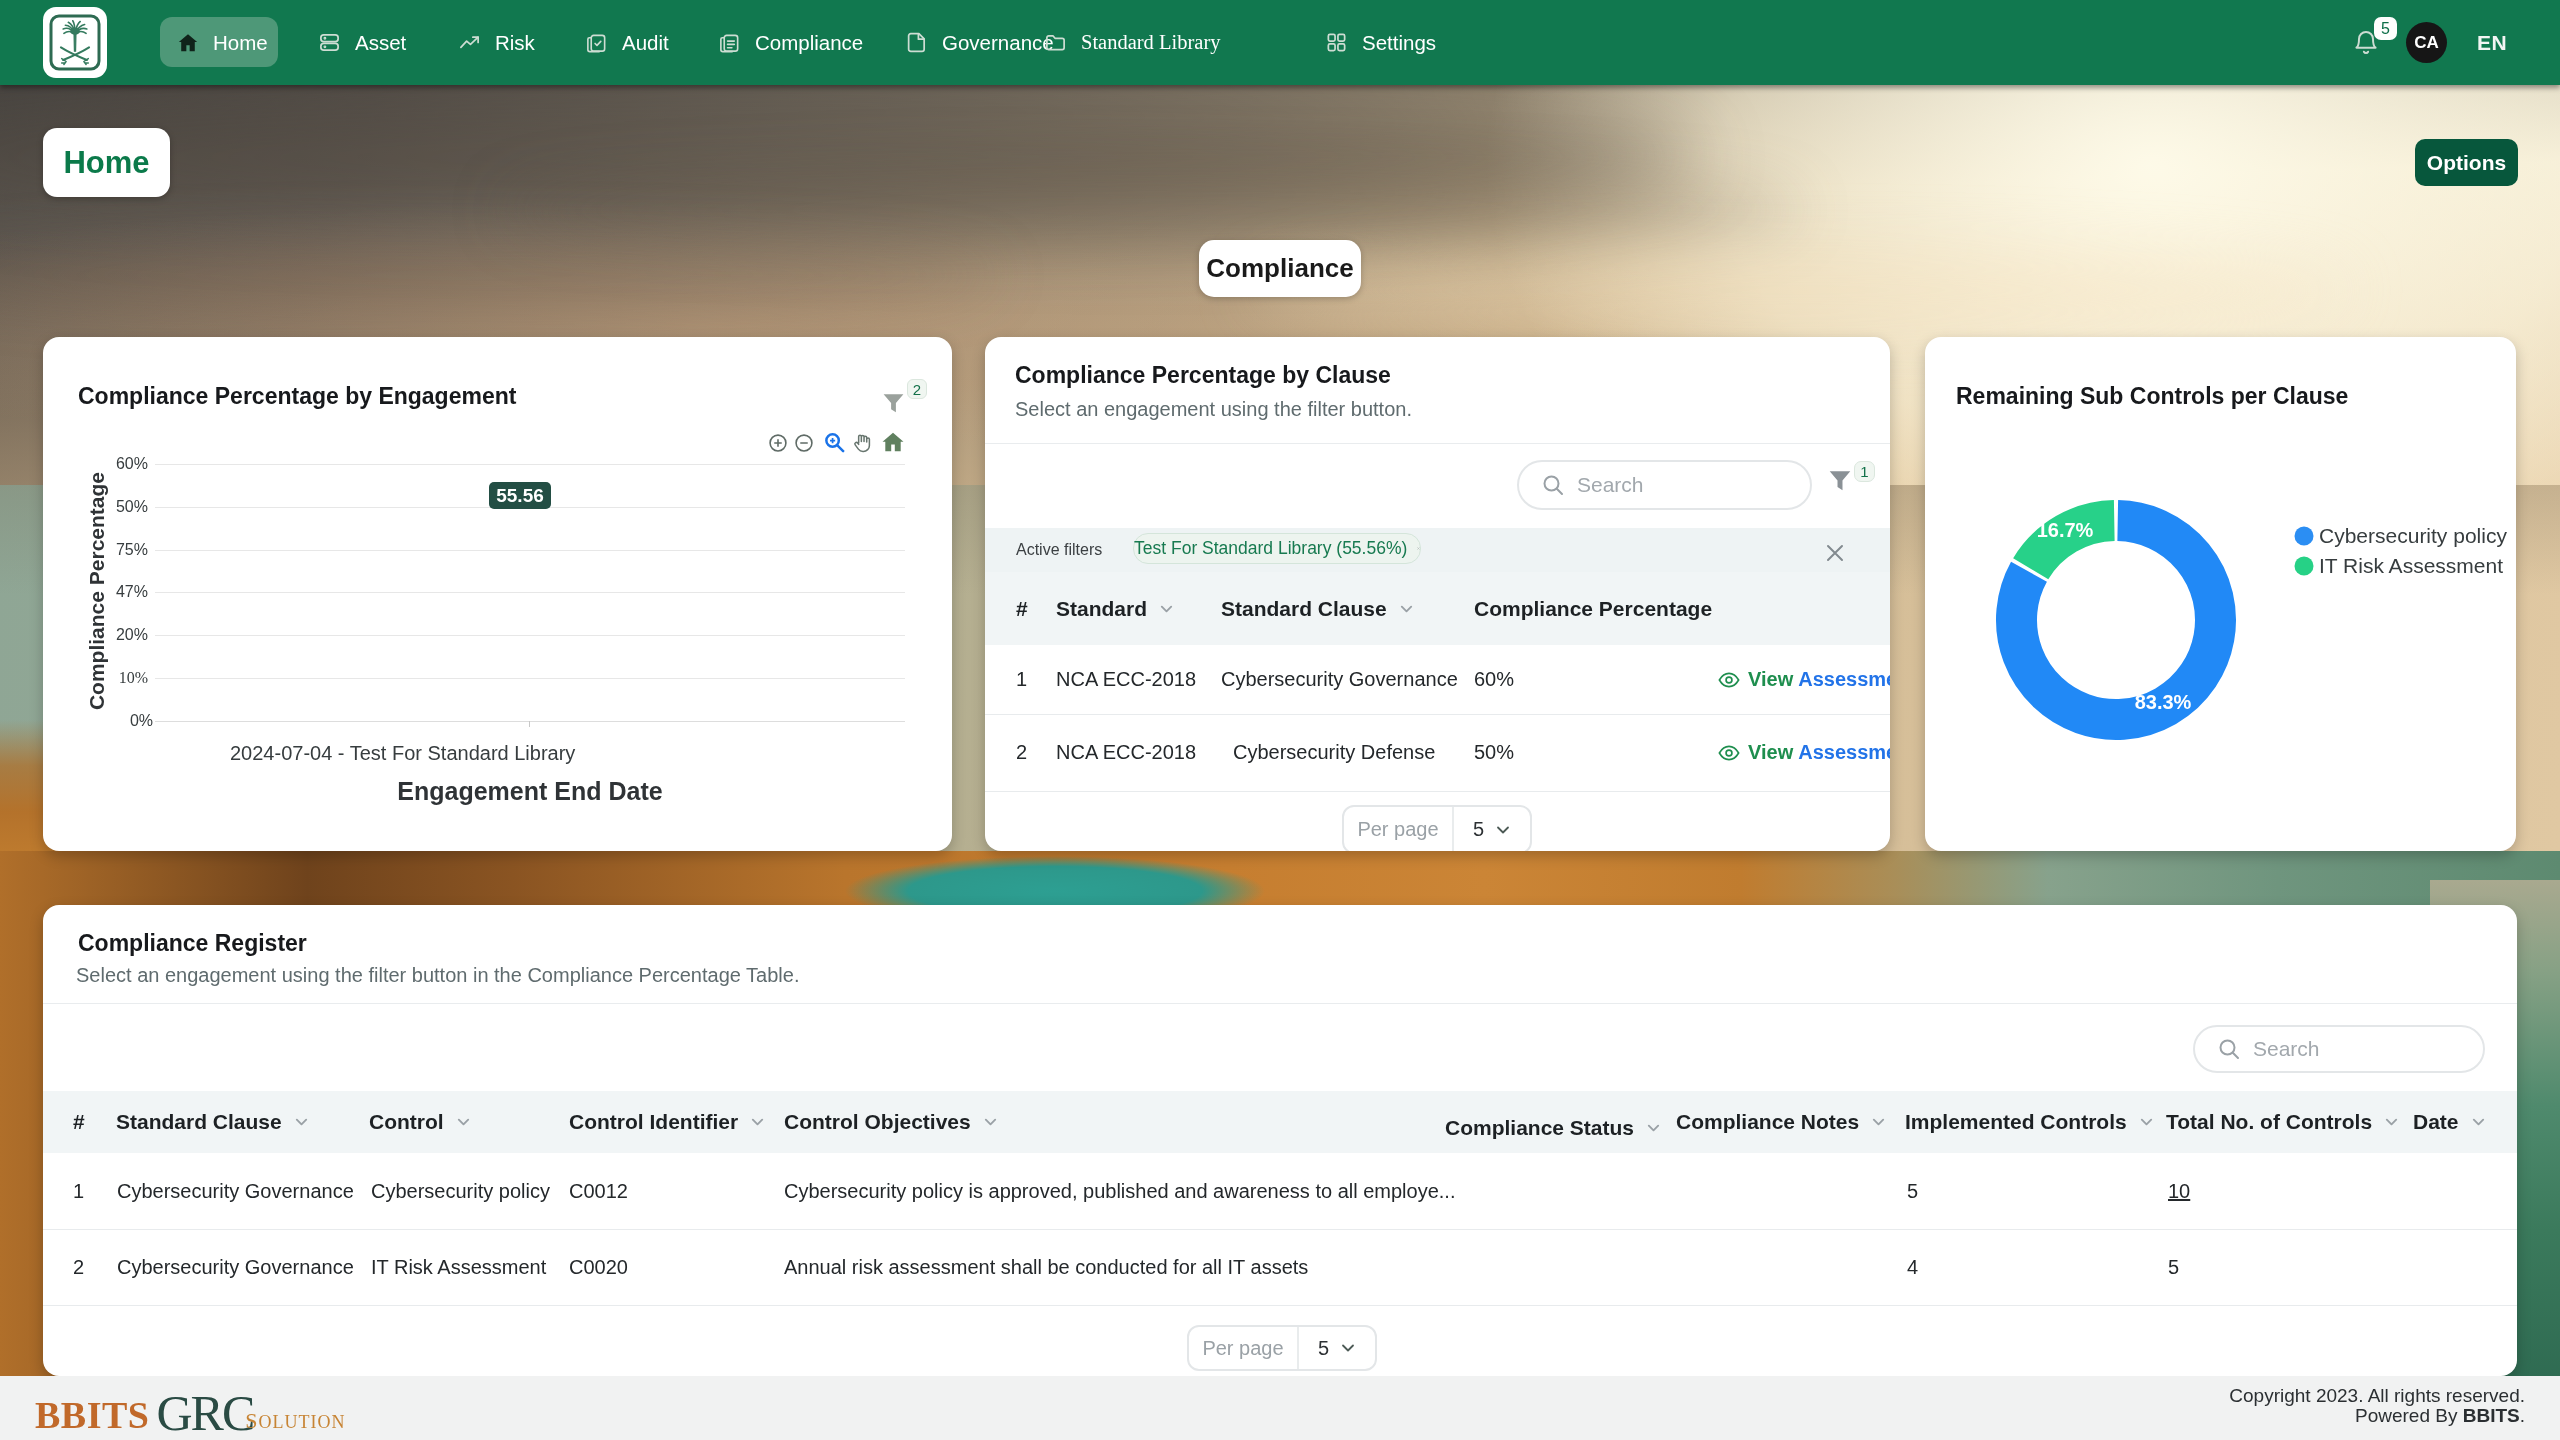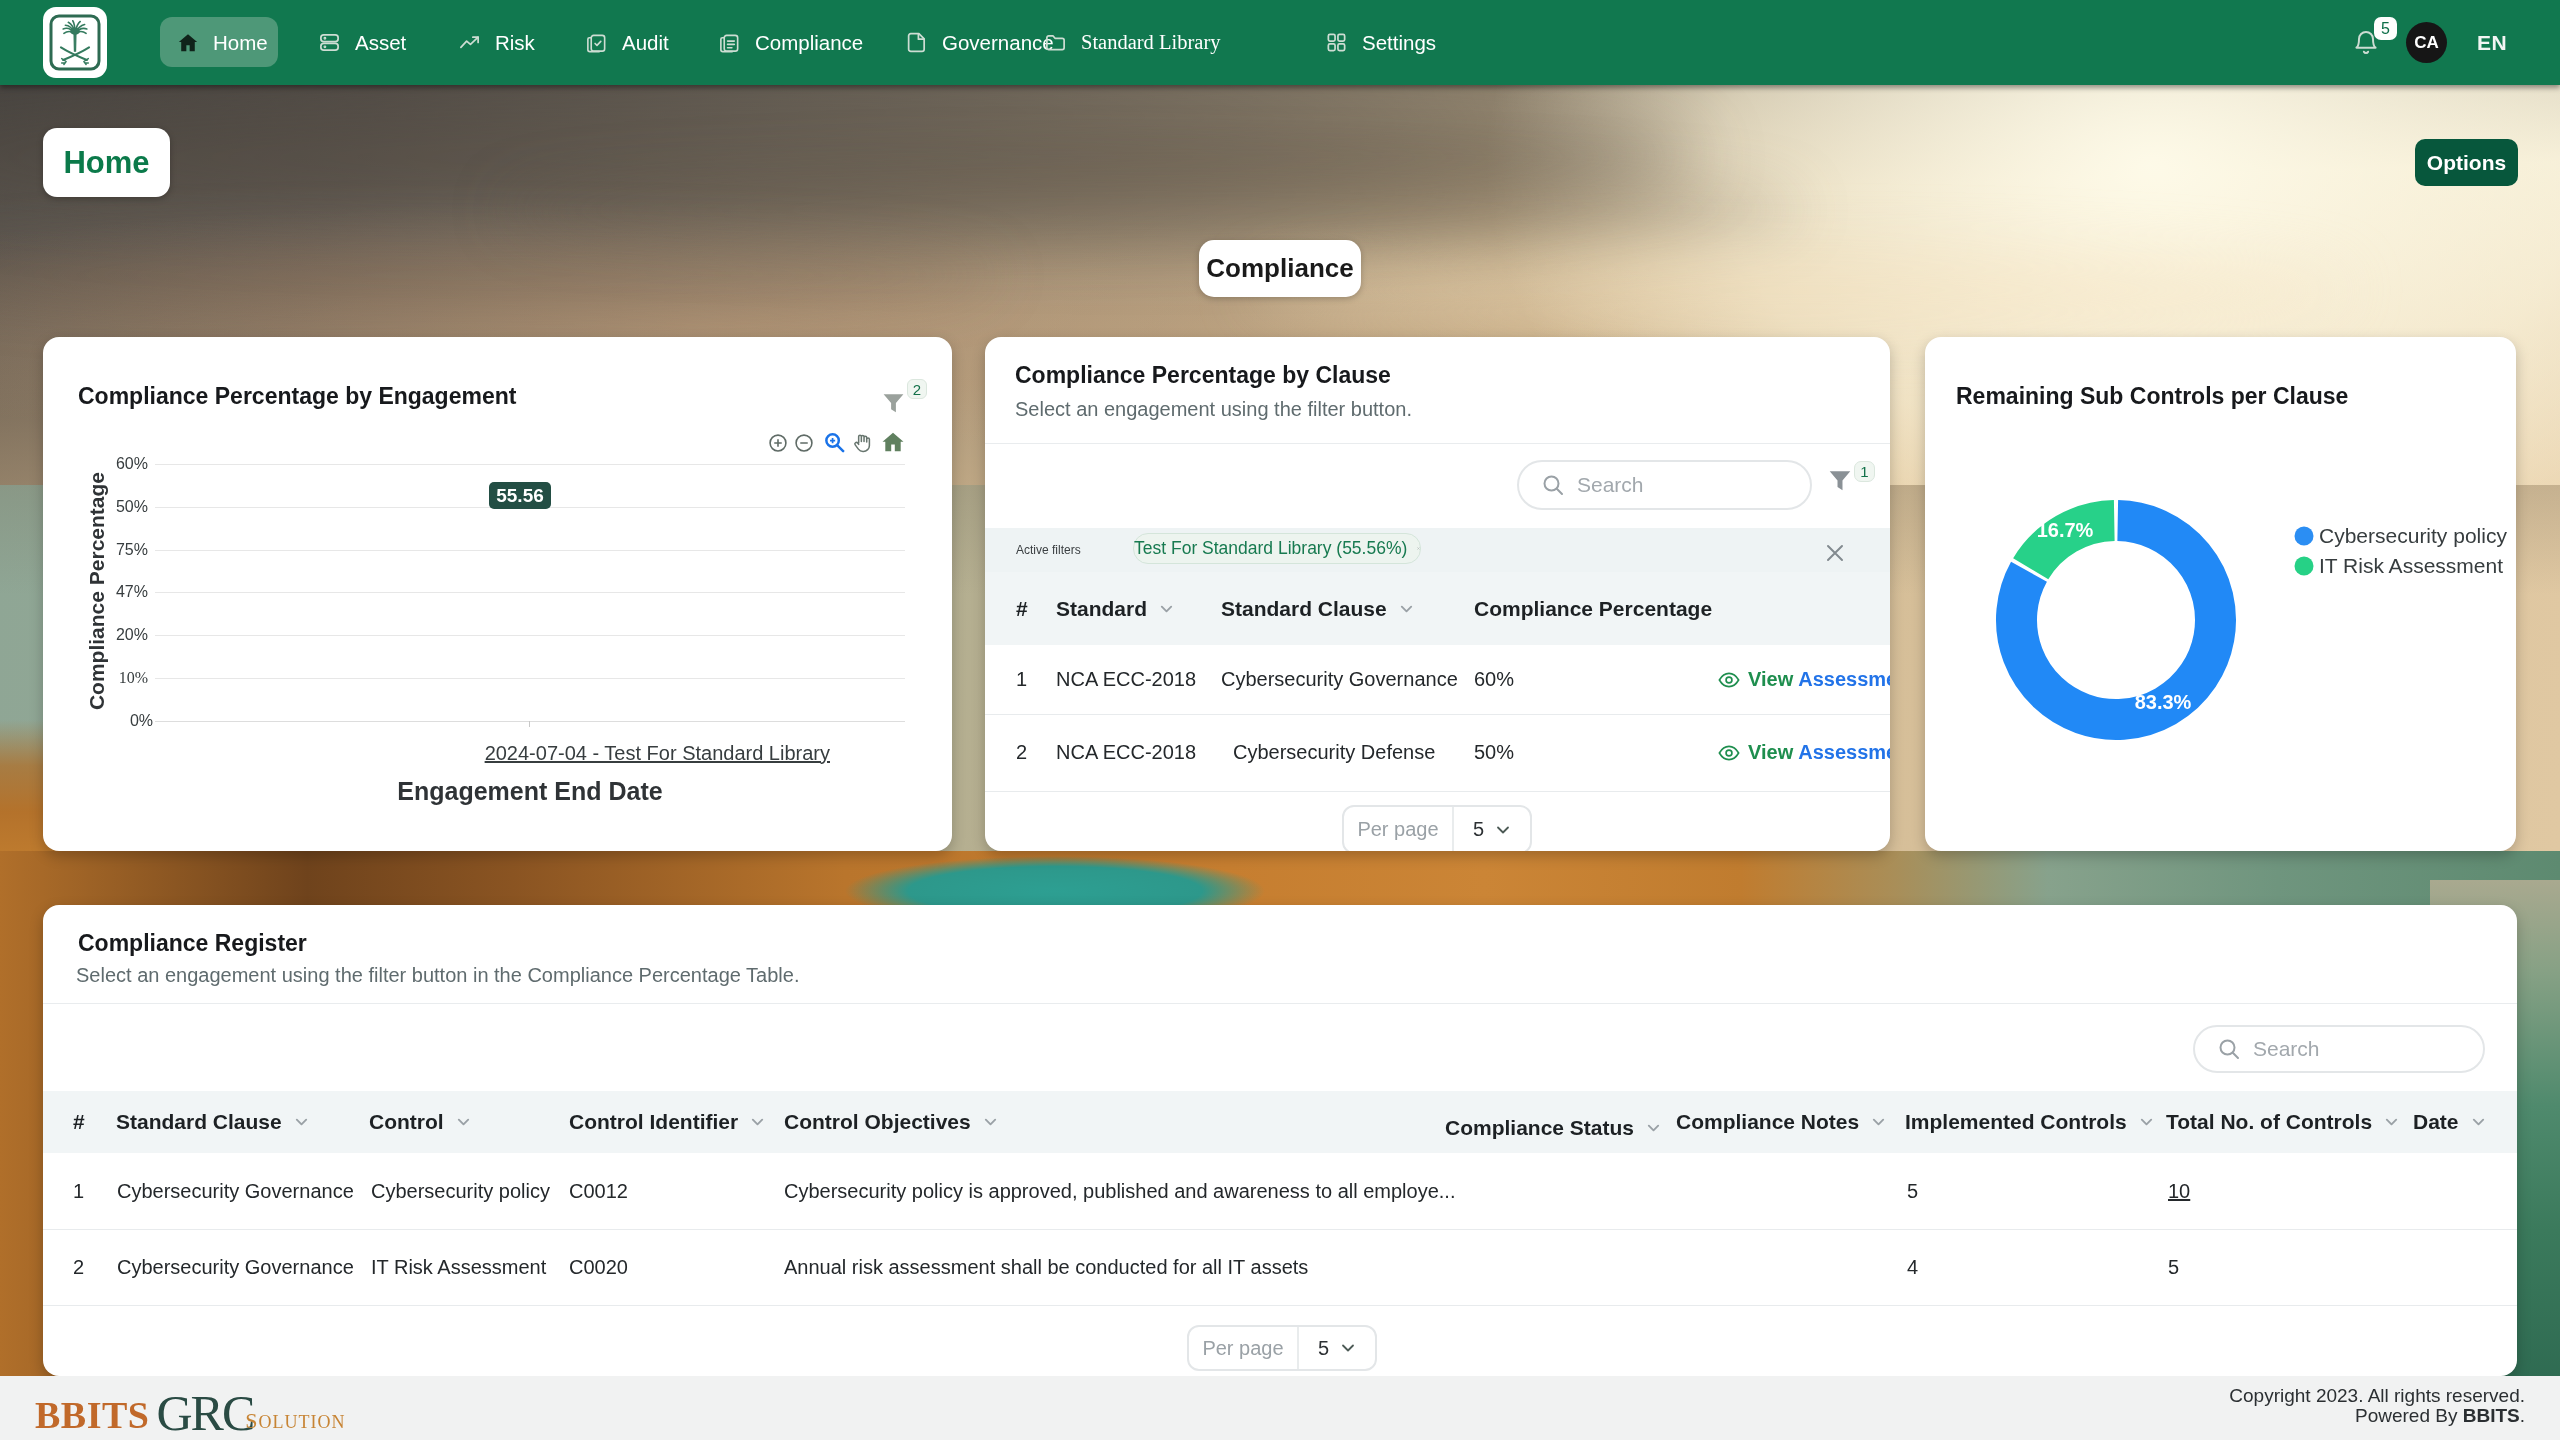--- a/index.html
+++ b/index.html
@@ -263,42 +263,42 @@
   <div class="abs" style="left:486px; top:384px; width:1px; height:6px; background:#c8c8c8;"></div>
   <div class="ylab" style="left:45px; top:118px;">60%</div>
   <div class="ylab" style="left:45px; top:161px;">50%</div>
   <div class="ylab" style="left:45px; top:204px;">75%</div>
   <div class="ylab" style="left:45px; top:246px;">47%</div>
   <div class="ylab" style="left:45px; top:289px;">20%</div>
   <div class="ylab" style="left:45px; top:332px;font-family:Liberation Serif, serif;">10%</div>
   <div class="ylab" style="left:50px; top:375px;">0%</div>
   <div id="yaxis-title">Compliance Percentage</div>
   <div id="tooltip5556">55.56</div>
-  <div class="abs" style="left:187px; top:405px; width:600px; text-align:right; font-size:20px; color:#373d3f;text-decoration:underline;">2024-07-04 - Test For Standard Library</div>
+  <div class="abs" style="left:187px; top:405px; width:600px; text-align:left; font-size:20px; color:#373d3f;">2024-07-04 - Test For Standard Library</div>
   <div class="abs" style="left:187px; top:440px; width:600px; text-align:center; font-size:25px; font-weight:bold; color:#2f3336;">Engagement End Date</div>
 </div>
 
 <div class="card" id="card2">
   <div class="cardtitle" style="position:absolute; left:30px; top:25px;">Compliance Percentage by Clause</div>
   <div class="cardsub" style="position:absolute; left:30px; top:61px;">Select an engagement using the filter button.</div>
   <div class="abs" style="left:0; top:106px; width:905px; height:1px; background:#e9ecee;"></div>
   <div class="searchbox" style="left:532px; top:123px; width:295px; height:50px;">
     <svg width="24" height="24" viewBox="0 0 24 24" fill="none" stroke="#9aa1a6" stroke-width="2">
         <circle cx="10.5" cy="10.5" r="7"></circle>
         <path d="M15.8 15.8 L21 21" stroke-linecap="round"></path>
       </svg>
     Search
   </div>
   <svg class="abs" style="left:842px; top:131px;" width="26" height="26" viewBox="0 0 24 24" fill="#8a9196">
       <path d="M2.5 3 h19 l-7.2 8.6 V20.5 L9.7 17.5 V11.6 Z"></path>
     </svg>
   <div class="abs" style="left:869px; top:124px; width:21px; height:21px; background:#f0f6f1; border:1px solid #dbe7de; border-radius:7px; color:#13714a; font-size:15px; display:flex; align-items:center; justify-content:center;">1</div>
 
   <div class="abs" style="left:0; top:191px; width:905px; height:44px; background:#eef3f4;"></div>
-  <div class="abs" style="left:31px; top:191px; height:44px; display:flex; align-items:center; font-size:12px; color:#3c4043;">Active filters</div>
+  <div class="abs" style="left:31px; top:191px; height:44px; display:flex; align-items:center; font-size:16px; color:#3c4043;">Active filters</div>
   <div class="abs" style="left:148px; top:196px; width:288px; height:31px; background:#edf4ef; border:1px solid #d4e5da; border-radius:15px; display:flex; align-items:center; justify-content:center; font-size:17.5px; color:#177a50; white-space:nowrap;">Test For Standard Library (55.56%)&nbsp;&nbsp;<svg width="15" height="15" viewBox="0 0 14 14" stroke="#8c9792" stroke-width="1.5" stroke-linecap="round">
         <path d="M2.5 2.5 L11.5 11.5 M11.5 2.5 L2.5 11.5"></path>
       </svg></div>
   <svg class="abs" style="left:840px; top:206px;" width="20" height="20" viewBox="0 0 20 20" stroke="#828a8f" stroke-width="2" stroke-linecap="round">
       <path d="M3 3 L17 17 M17 3 L3 17"></path>
     </svg>
 
   <div class="thead-band" style="left:0; top:235px; width:905px; height:73px;"></div>
   <div class="th" style="left:31px; top:235px; height:73px;">#</div>
   <div class="th" style="left:71px; top:235px; height:73px;">Standard<span class="sortarr"><svg width="15" height="15" viewBox="0 0 16 16" fill="none" stroke="#9aa1a6" stroke-width="2" stroke-linecap="round" stroke-linejoin="round">

